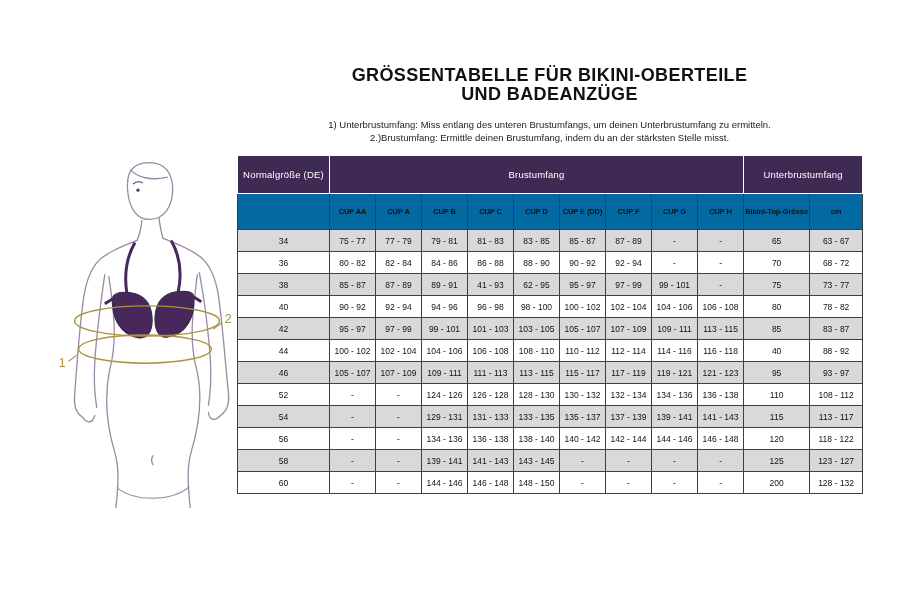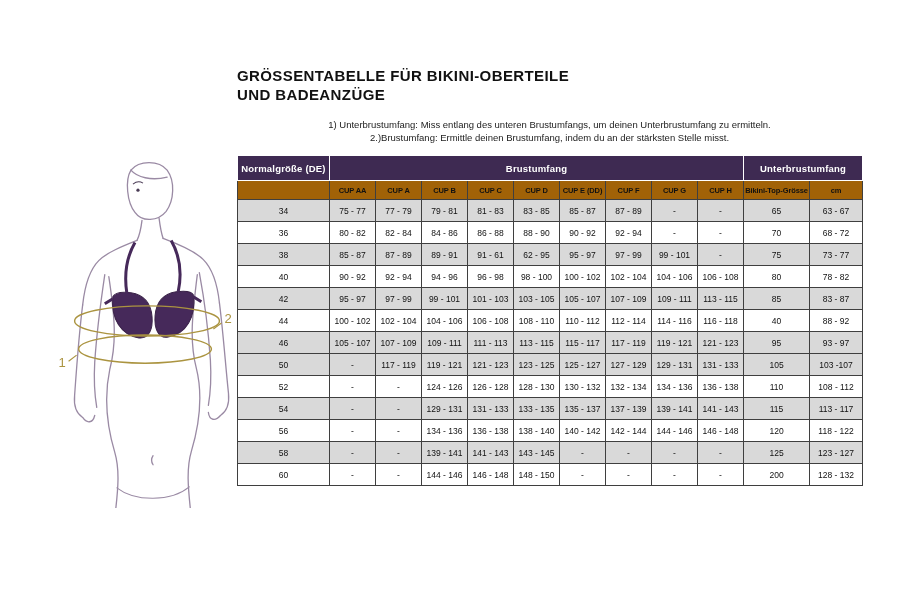--- a/index.html
+++ b/index.html
@@ -8,31 +8,31 @@
     --border_col:#3f3f3f;
     --bra_purple:#46295a;
     --outline_col:#9a8aa4;
     --gold_col:#ab9440;
   }
   *{box-sizing:border-box;margin:0;padding:0}
   html,body{background:#fff}
   body{font-family:"Liberation Sans",sans-serif}
   .page{position:relative;width:900px;height:600px;background:#fff;overflow:hidden}
 
-  .title{position:absolute;left:237px;top:66px;width:625px;text-align:left;
-         font-size:15px;font-weight:bold;letter-spacing:.4px;line-height:19px;color:#111}
+  .title{position:absolute;left:237px;top:66px;width:625px;text-align:center;
+         font-size:18px;font-weight:bold;letter-spacing:.4px;line-height:19px;color:#111}
   .notes{position:absolute;left:197px;top:118px;width:705px;text-align:center;
          font-size:9.5px;line-height:13px;color:#222}
 
   .table-wrap{position:absolute;left:237px;top:155px;width:625px}
   table{border-collapse:collapse;width:625px;table-layout:fixed}
   th,td{border:1px solid var(--border_col);text-align:center;vertical-align:middle;overflow:hidden}
-  tr.group th{background:var(--header_bg);color:#fff;font-size:9.5px;font-weight:bold;
-              height:25px;letter-spacing:.2px;border:1px solid #fff}
-  tr.cols th{background:#a16207;color:#111;font-size:7.5px;font-weight:bold;height:19px;
+  tr.group th{background:var(--header_bg);color:#fff;font-size:9.5px;font-weight:normal;
+              height:38px;letter-spacing:.2px;border:1px solid #fff}
+  tr.cols th{background:#0369a1;color:#111;font-size:7.5px;font-weight:bold;height:36px;
              letter-spacing:-.1px;white-space:nowrap}
   tbody td{font-size:8.5px;height:22px;color:#111;background:#fff;white-space:nowrap}
   tbody tr.stripe td{background:var(--stripe_bg)}
   tbody td.bold{font-weight:normal}
 
   .figure{position:absolute;left:46px;top:156px;width:192px;height:352px}
 </style>
 </head>
 <body>
 
@@ -155,21 +155,21 @@
             <td>-</td>
             <td>-</td>
             <td class="bold">70</td>
             <td>68 - 72</td>
           </tr>
           <tr class="stripe">
             <td>38</td>
             <td>85 - 87</td>
             <td>87 - 89</td>
             <td>89 - 91</td>
-            <td>91 - 61</td>
+            <td>41 - 93</td>
             <td>62 - 95</td>
             <td>95 - 97</td>
             <td>97 - 99</td>
             <td>99 - 101</td>
             <td>-</td>
             <td class="bold">75</td>
             <td>73 - 77</td>
           </tr>
           <tr>
             <td>40</td>
@@ -220,34 +220,20 @@
             <td>109 - 111</td>
             <td>111 - 113</td>
             <td>113 - 115</td>
             <td>115 - 117</td>
             <td>117 - 119</td>
             <td>119 - 121</td>
             <td>121 - 123</td>
             <td class="bold">95</td>
             <td>93 - 97</td>
           </tr>
-          <tr class="stripe">
-            <td>50</td>
-            <td>-</td>
-            <td>117 - 119</td>
-            <td>119 - 121</td>
-            <td>121 - 123</td>
-            <td>123 - 125</td>
-            <td>125 - 127</td>
-            <td>127 - 129</td>
-            <td>129 - 131</td>
-            <td>131 - 133</td>
-            <td class="bold">105</td>
-            <td>103 -107</td>
-          </tr>
           <tr>
             <td>52</td>
             <td>-</td>
             <td>-</td>
             <td>124 - 126</td>
             <td>126 - 128</td>
             <td>128 - 130</td>
             <td>130 - 132</td>
             <td>132 - 134</td>
             <td>134 - 136</td>

